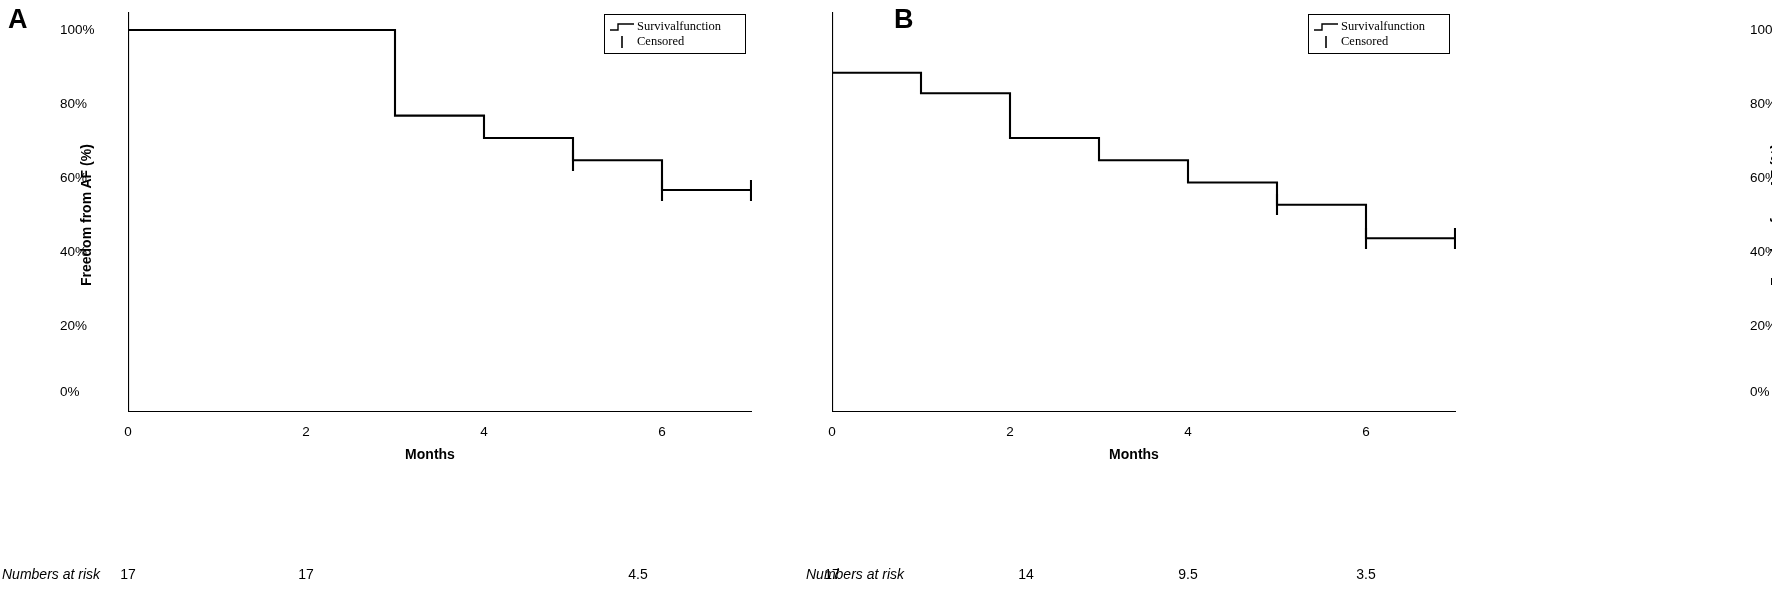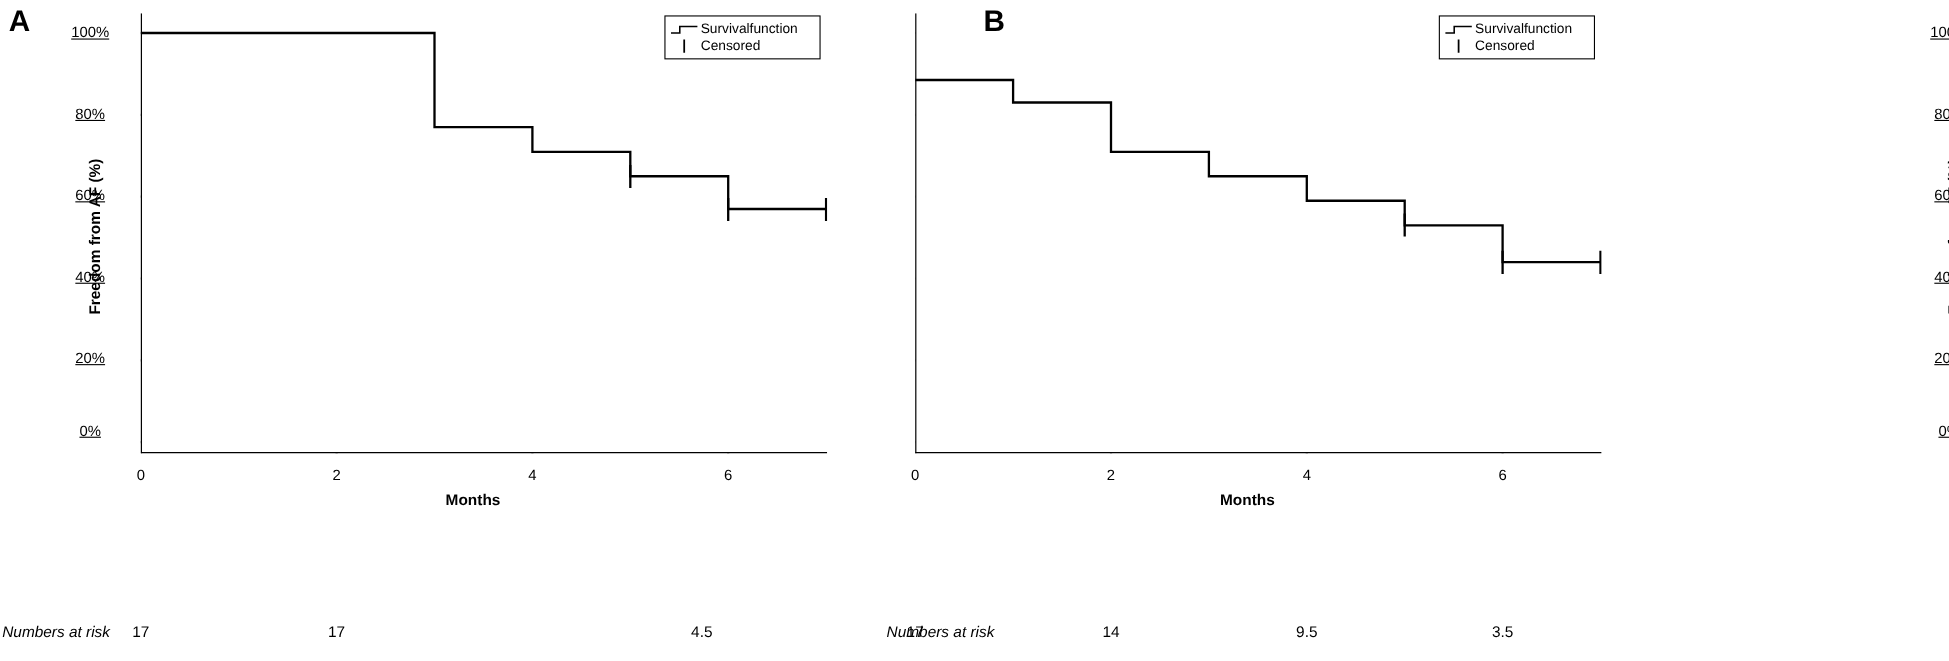--- a/index.html
+++ b/index.html
@@ -17,33 +17,33 @@
     position:absolute;
     font-size:14px;font-weight:bold;
     transform:rotate(-90deg);
     transform-origin:left top;
     white-space:nowrap;
   }
   .xlabel{
     position:absolute;font-size:14px;font-weight:bold;text-align:center;
   }
   .ytick{
-    position:absolute;font-size:13.5px;text-align:center;white-space:nowrap;text-decoration:underline;
+    position:absolute;font-size:13.5px;text-align:left;white-space:nowrap;
   }
   .xtick{
     position:absolute;font-size:13.5px;text-align:center;white-space:nowrap;
   }
   .legend{
     position:absolute;border:1px solid #000;background:#fff;
     font-size:12.5px;padding:4px 6px 4px 4px;
     line-height:15px;
   }
   .legend-row{display:flex;align-items:center;height:15px;}
   .legend-key{width:26px;height:14px;position:relative;margin-right:2px;flex:0 0 26px;}
-  .legend-label{white-space:nowrap;}
+  .legend-label{white-space:nowrap;font-family:Liberation Serif, serif;}
   .risk-title{position:absolute;font-size:14px;white-space:nowrap;font-style:italic;}
   .risk-val{position:absolute;font-size:14px;text-align:center;white-space:nowrap;}
   svg{display:block;}
 </style>
 </head>
 <body>
 
 <div class="page">
 
   <div class="panel panel-a">
@@ -173,18 +173,18 @@
           <svg width="26" height="14" viewBox="0 0 26 14">
             <line x1="13" y1="1" x2="13" y2="13" stroke="#000" stroke-width="1.6"></line>
           </svg>
         </span>
         <span class="legend-label">Censored</span>
       </div>
     </div>
 
     <div class="risk-title" style="left:-80px;top:566px;">Numbers at risk</div>
     <div class="risk-val" style="left:-74px;top:566px;width:40px;">17</div>
-    <div class="risk-val" style="left:104px;top:566px;width:40px;">14</div>
+    <div class="risk-val" style="left:120px;top:566px;width:40px;">14</div>
     <div class="risk-val" style="left:282px;top:566px;width:40px;">9.5</div>
     <div class="risk-val" style="left:460px;top:566px;width:40px;">3.5</div>
   </div>
 
 </div>
 
 </body></html>

